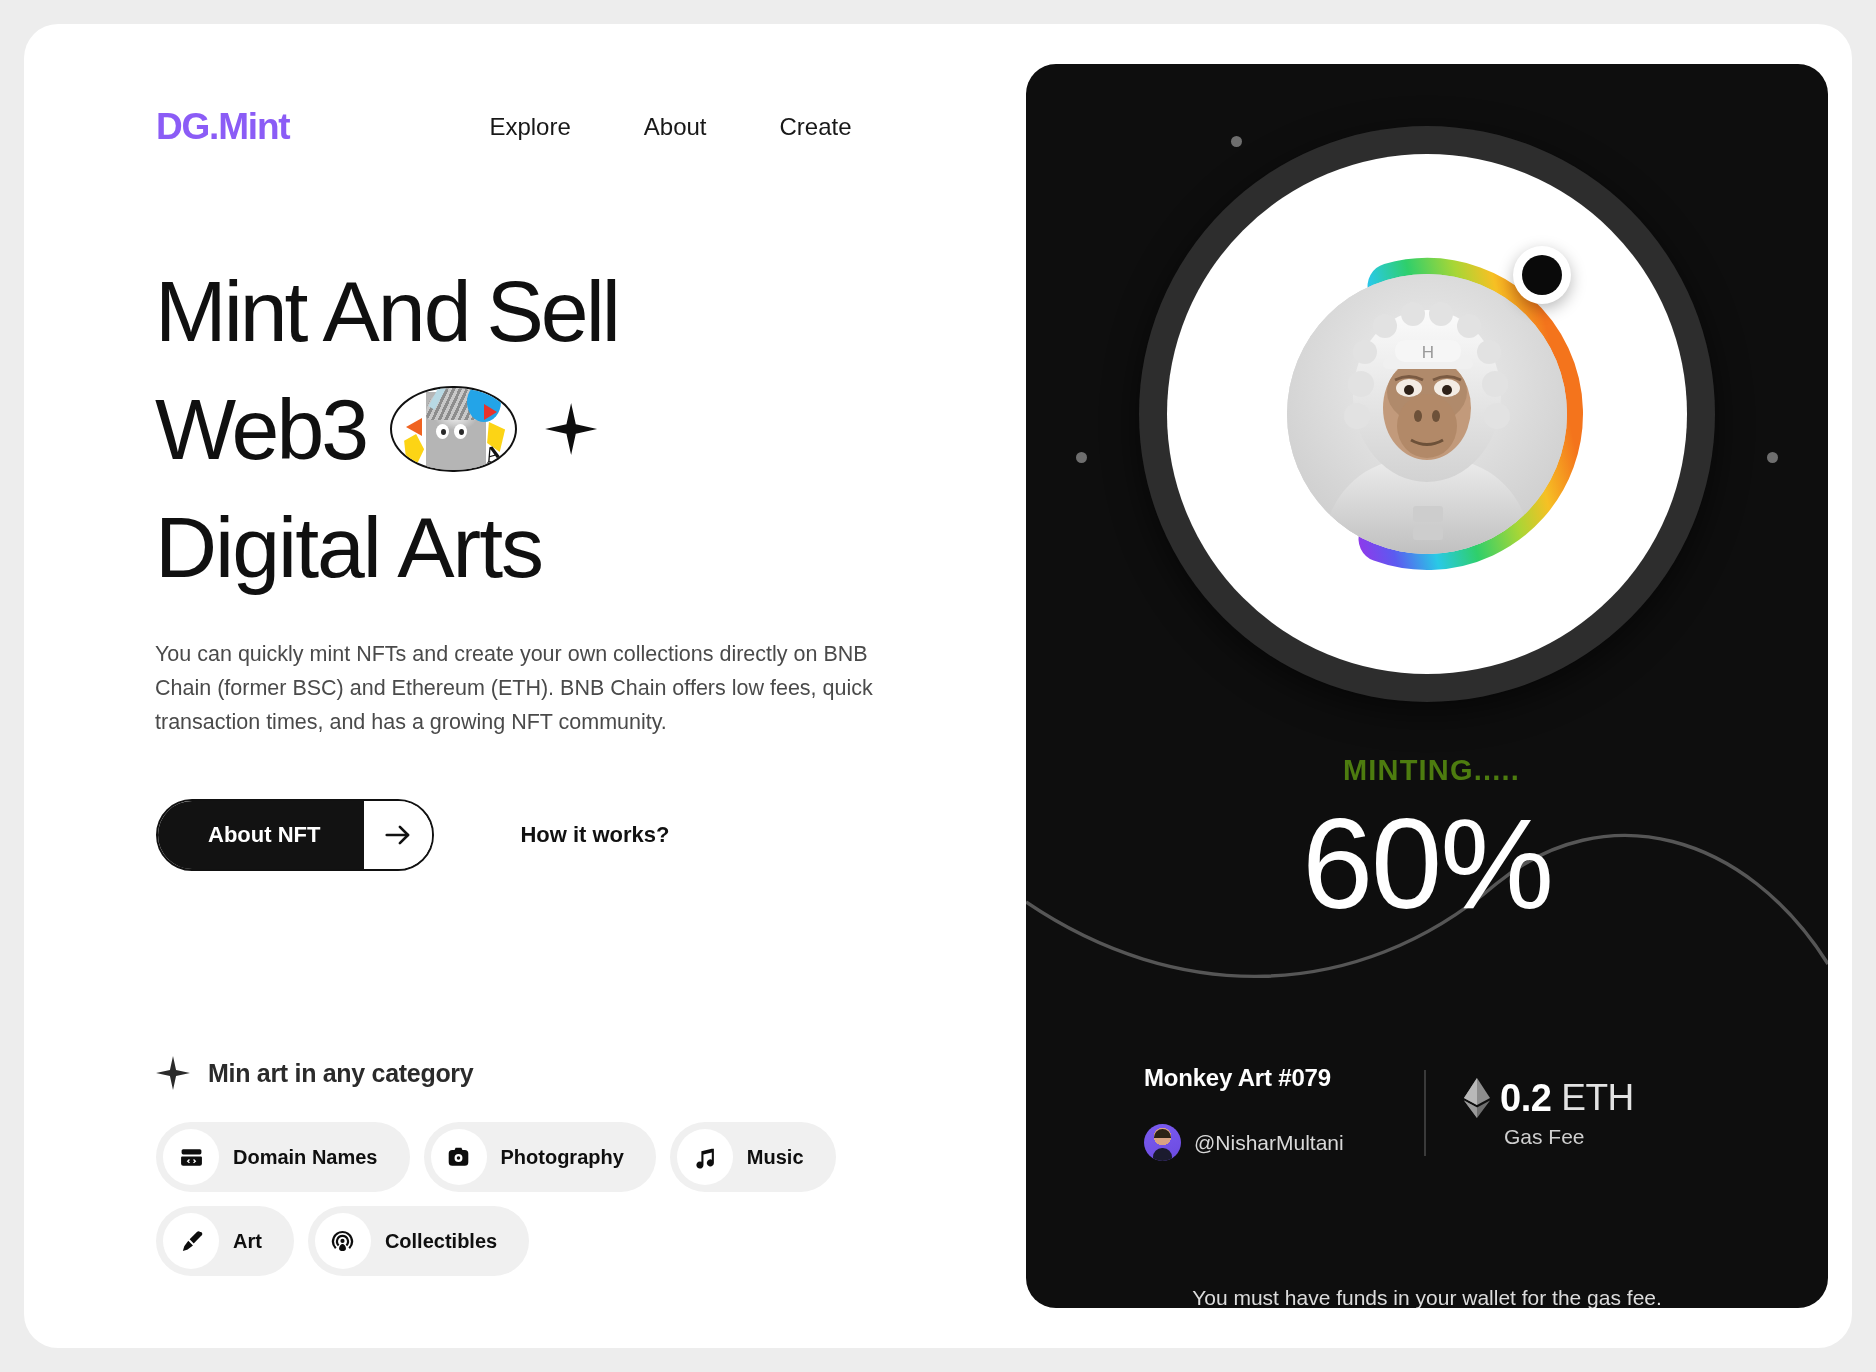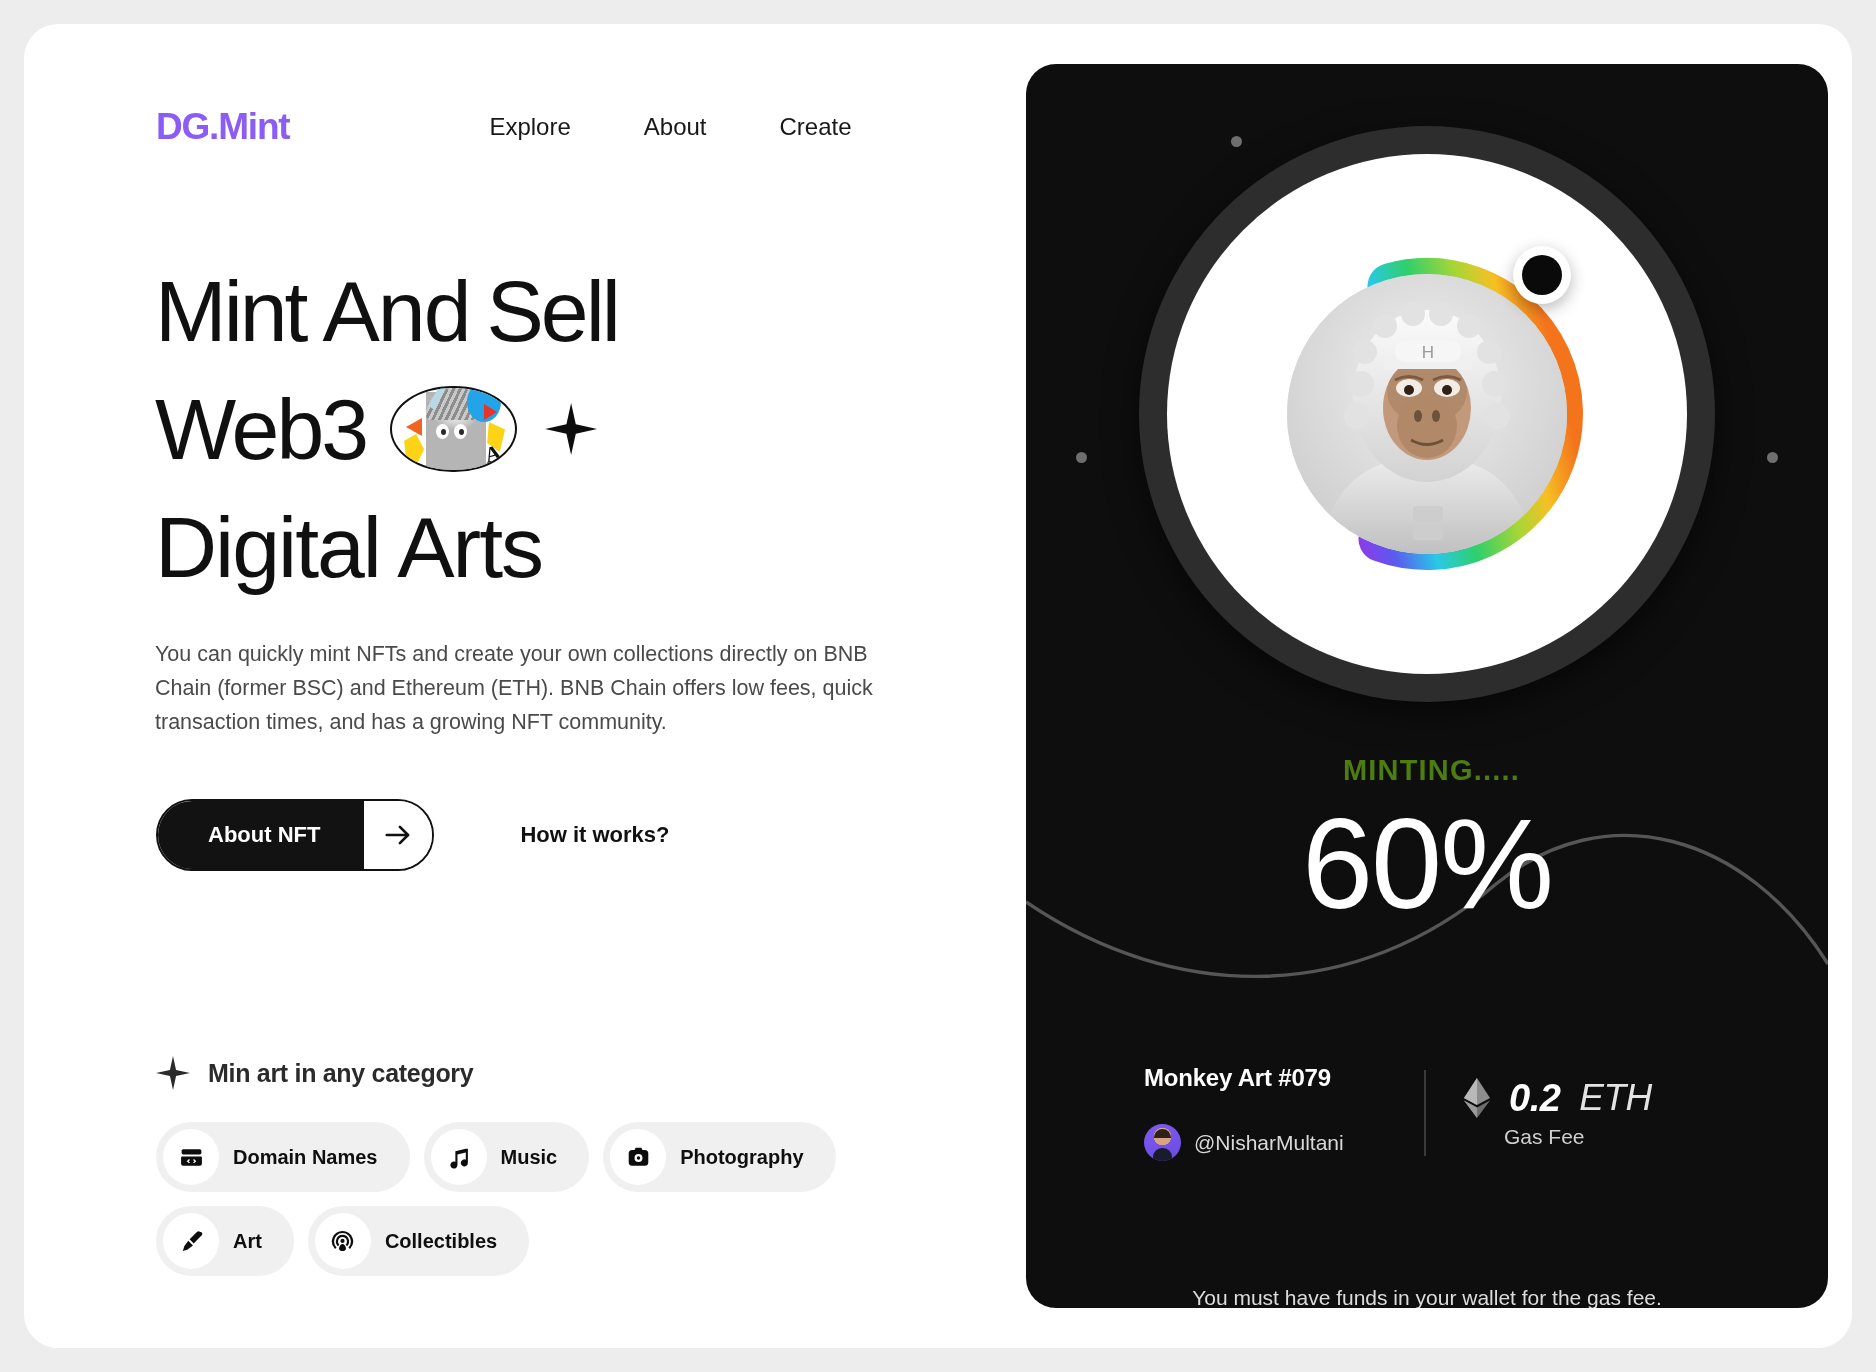--- a/index.html
+++ b/index.html
@@ -317,21 +317,21 @@
     content:""; position:absolute; left:9px; bottom:0; width:19px; height:13px;
     background:#1b1b2e; border-radius: 9px 9px 0 0;
   }
   .ava::before {
     content:""; position:absolute; left:10px; top:5px; width:17px; height:9px;
     background:#2c2216; border-radius: 9px 9px 0 0; z-index:2;
   }
   .handle { color: #d9d9d9; font-size: 21px; font-weight: 400; }
   .divider { width: 2px; height: 86px; background: #3a3a3a; margin: 0 38px 0 8px; }
   .info-right { text-align: left; }
-  .price-row { display: flex; align-items: center; gap: 19px; font-style: italic; }
+  .price-row { display: flex; align-items: center; gap: 10px; }
   .eth-ico { width: 26px; height: 40px; flex: none; }
   .price-num { color: #fff; font-size: 38px; font-weight: 700; letter-spacing: -0.5px; }
   .price-cur { color: #e3e3e3; font-size: 37px; font-weight: 300; letter-spacing: -0.5px; }
   .gasfee { color: #cfcfcf; font-size: 21px; margin-top: 5px; margin-left: 40px; }
 
   .note {
     position: absolute;
     left: 0; right: 0; top: 1222px;
     text-align: center;
     color: #dcdcdc;
@@ -419,33 +419,33 @@
               <path d="M4 4h16a1.5 1.5 0 0 1 1.5 1.5v2A1.5 1.5 0 0 1 20 9H4a1.5 1.5 0 0 1-1.5-1.5v-2A1.5 1.5 0 0 1 4 4z"></path>
               <path d="M3 11h18a1 1 0 0 1 1 1v6a2 2 0 0 1-2 2H4a2 2 0 0 1-2-2v-6a1 1 0 0 1 1-1zm6.6 2.4-2.2 2.1 2.2 2.1.9-.9-1.3-1.2 1.3-1.2zm4.8 0-.9.9 1.3 1.2-1.3 1.2.9.9 2.2-2.1z"></path>
             </svg>
         </span>
         <span class="nm">Domain Names</span>
       </div>
 
       <div class="chip">
         <span class="ic">
           <svg viewBox="0 0 24 24">
-              <path d="M19 3.5 9 6v10.1a3.4 3.4 0 1 0 2 3.1V9.2l8-2v6.9a3.4 3.4 0 1 0 2 3.1V3.5z"></path>
+              <path d="M9.2 2.6h5.6l1 2.2H18A3.4 3.4 0 0 1 21.4 8.2v8.4A3.4 3.4 0 0 1 18 20H6a3.4 3.4 0 0 1-3.4-3.4V8.2A3.4 3.4 0 0 1 6 4.8h2.2zM12 8.6a3.8 3.8 0 1 0 0 7.6 3.8 3.8 0 0 0 0-7.6zm0 2.1a1.7 1.7 0 1 1 0 3.4 1.7 1.7 0 0 1 0-3.4z"></path>
             </svg>
         </span>
-        <span class="nm">Music</span>
+        <span class="nm">Photography</span>
       </div>
 
       <div class="chip">
         <span class="ic">
           <svg viewBox="0 0 24 24">
-              <path d="M9.2 2.6h5.6l1 2.2H18A3.4 3.4 0 0 1 21.4 8.2v8.4A3.4 3.4 0 0 1 18 20H6a3.4 3.4 0 0 1-3.4-3.4V8.2A3.4 3.4 0 0 1 6 4.8h2.2zM12 8.6a3.8 3.8 0 1 0 0 7.6 3.8 3.8 0 0 0 0-7.6zm0 2.1a1.7 1.7 0 1 1 0 3.4 1.7 1.7 0 0 1 0-3.4z"></path>
+              <path d="M19 3.5 9 6v10.1a3.4 3.4 0 1 0 2 3.1V9.2l8-2v6.9a3.4 3.4 0 1 0 2 3.1V3.5z"></path>
             </svg>
         </span>
-        <span class="nm">Photography</span>
+        <span class="nm">Music</span>
       </div>
 
       <div class="chip">
         <span class="ic">
           <svg viewBox="0 0 24 24">
               <path d="M20.3 2.9a2.2 2.2 0 0 0-3.1 0l-7 7 3.9 3.9 7-7a2.2 2.2 0 0 0 .2-3.9zM8.9 11.3 5.4 16a3 3 0 0 0-.5 1.1l-1.2 3.9 4-1.1a3 3 0 0 0 1.2-.6l4.5-3.5z"></path>
             </svg>
         </span>
         <span class="nm">Art</span>
       </div>

